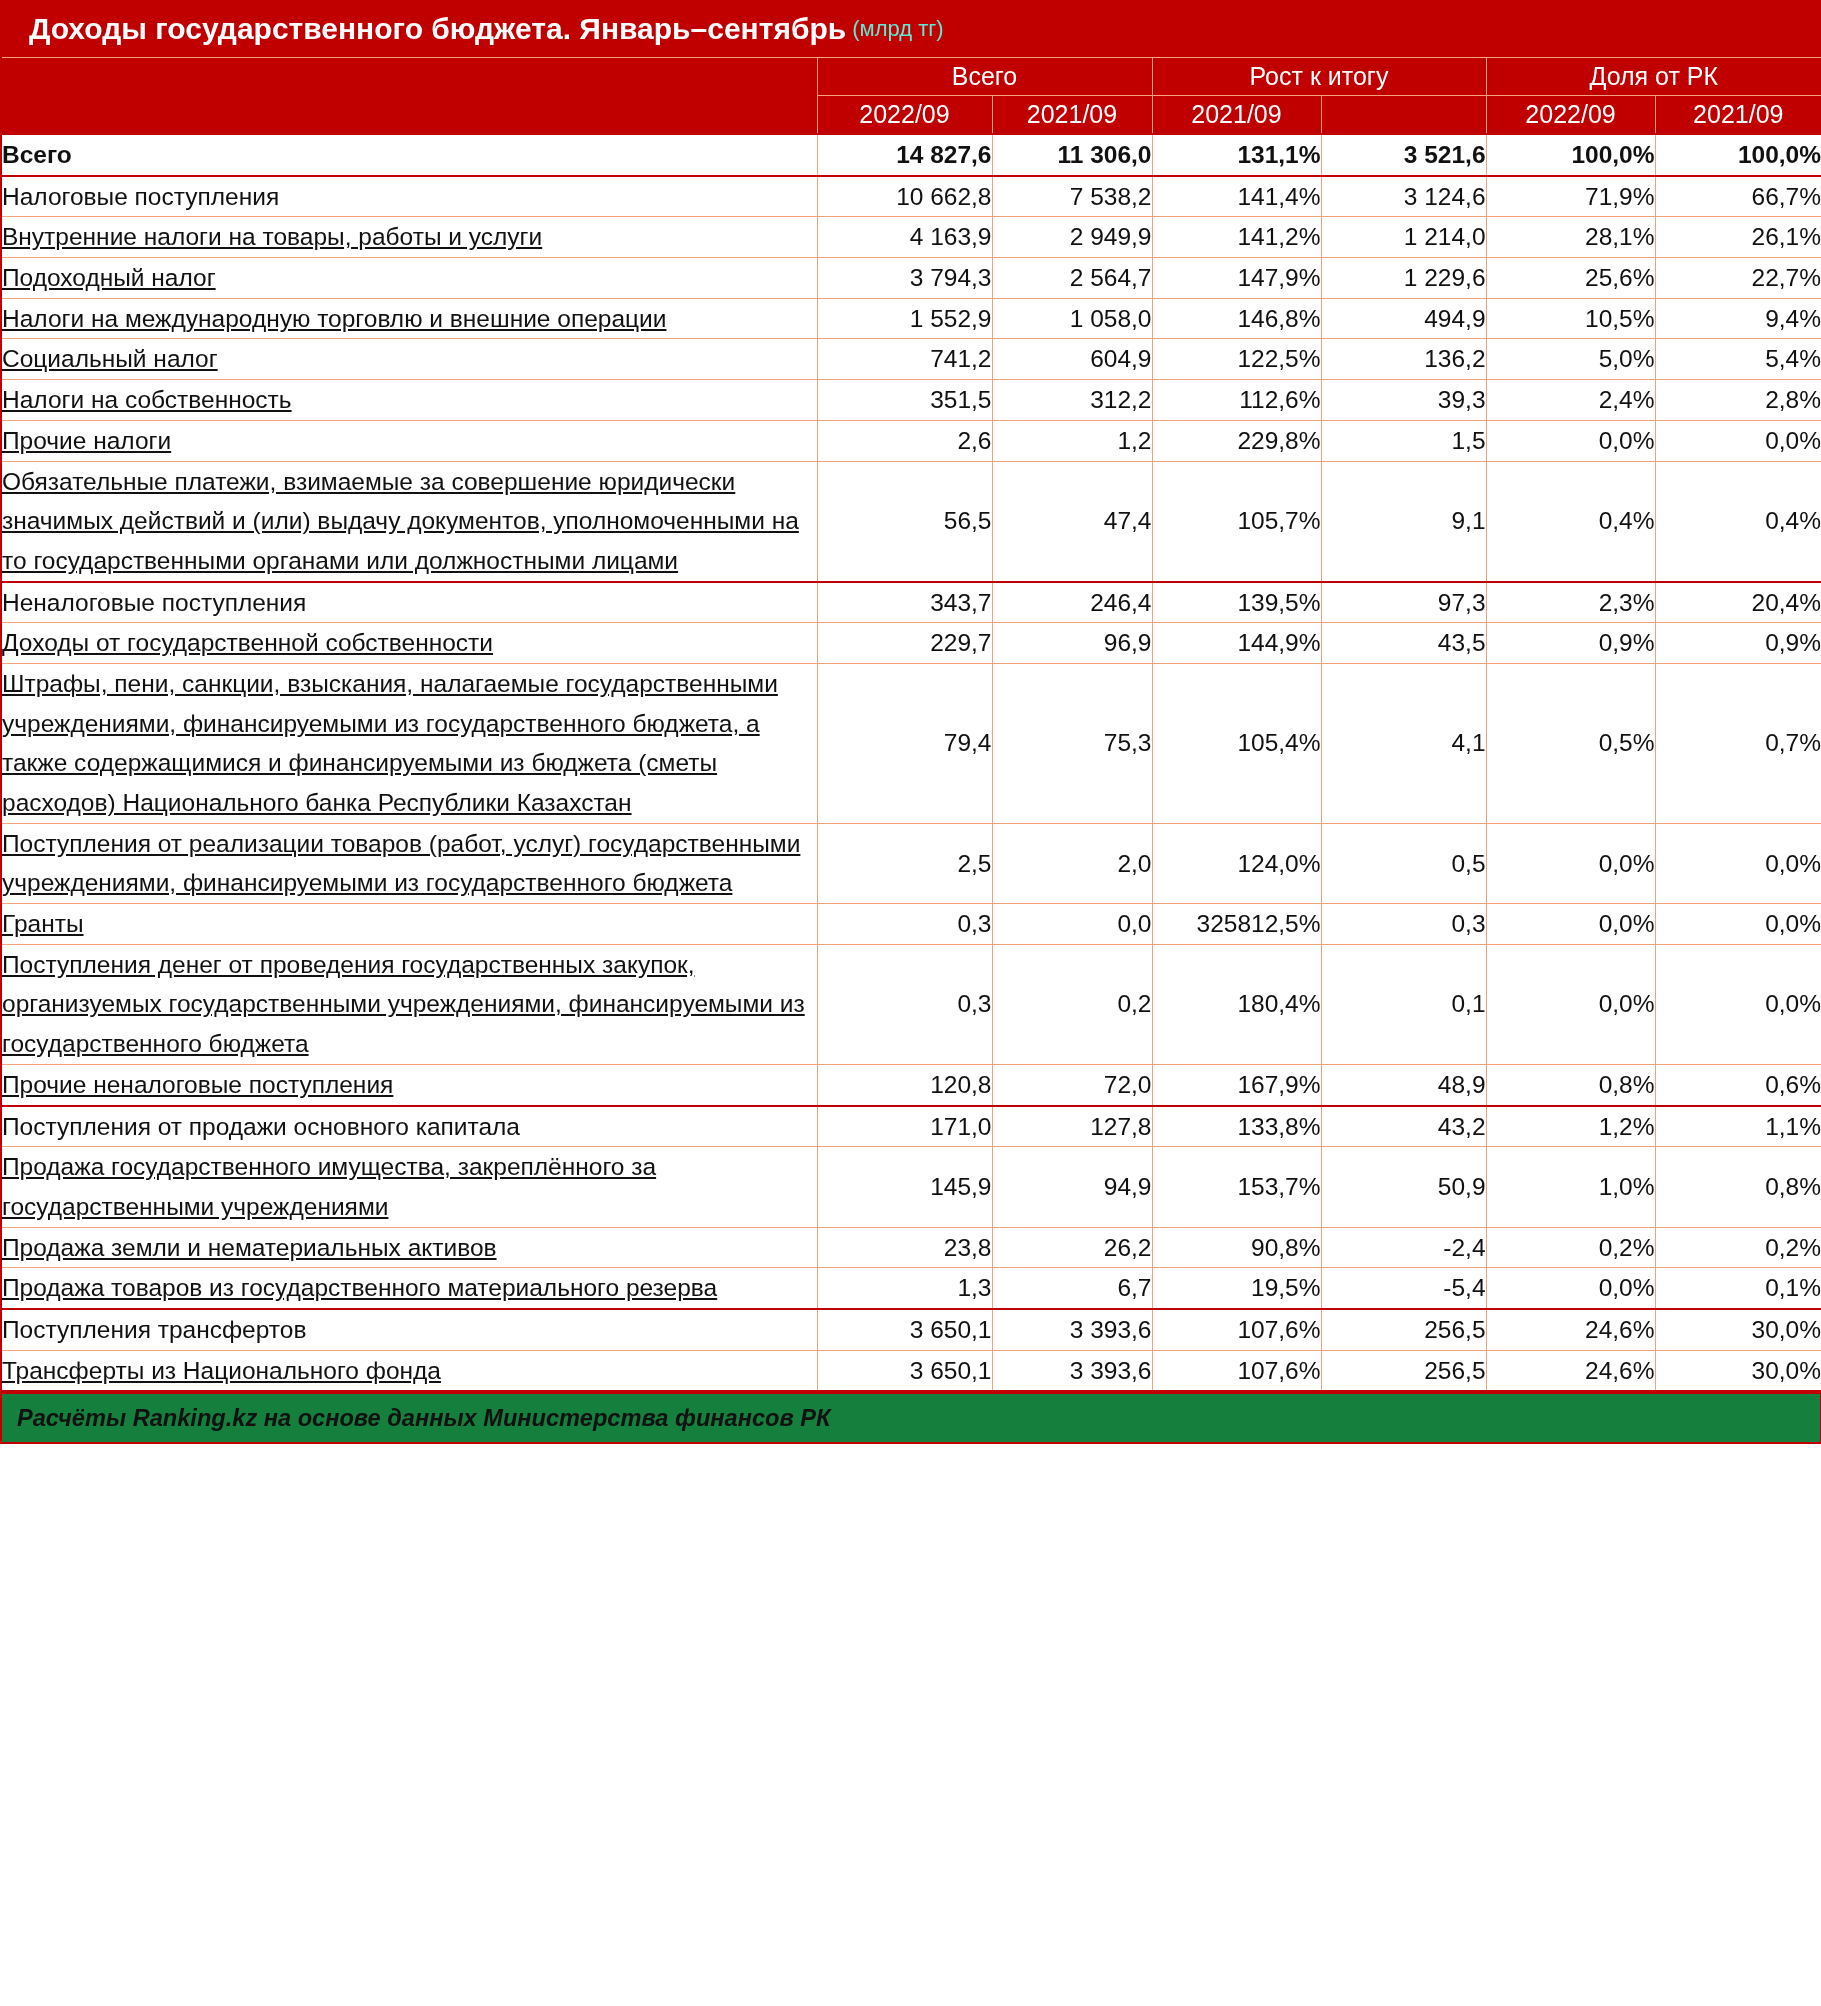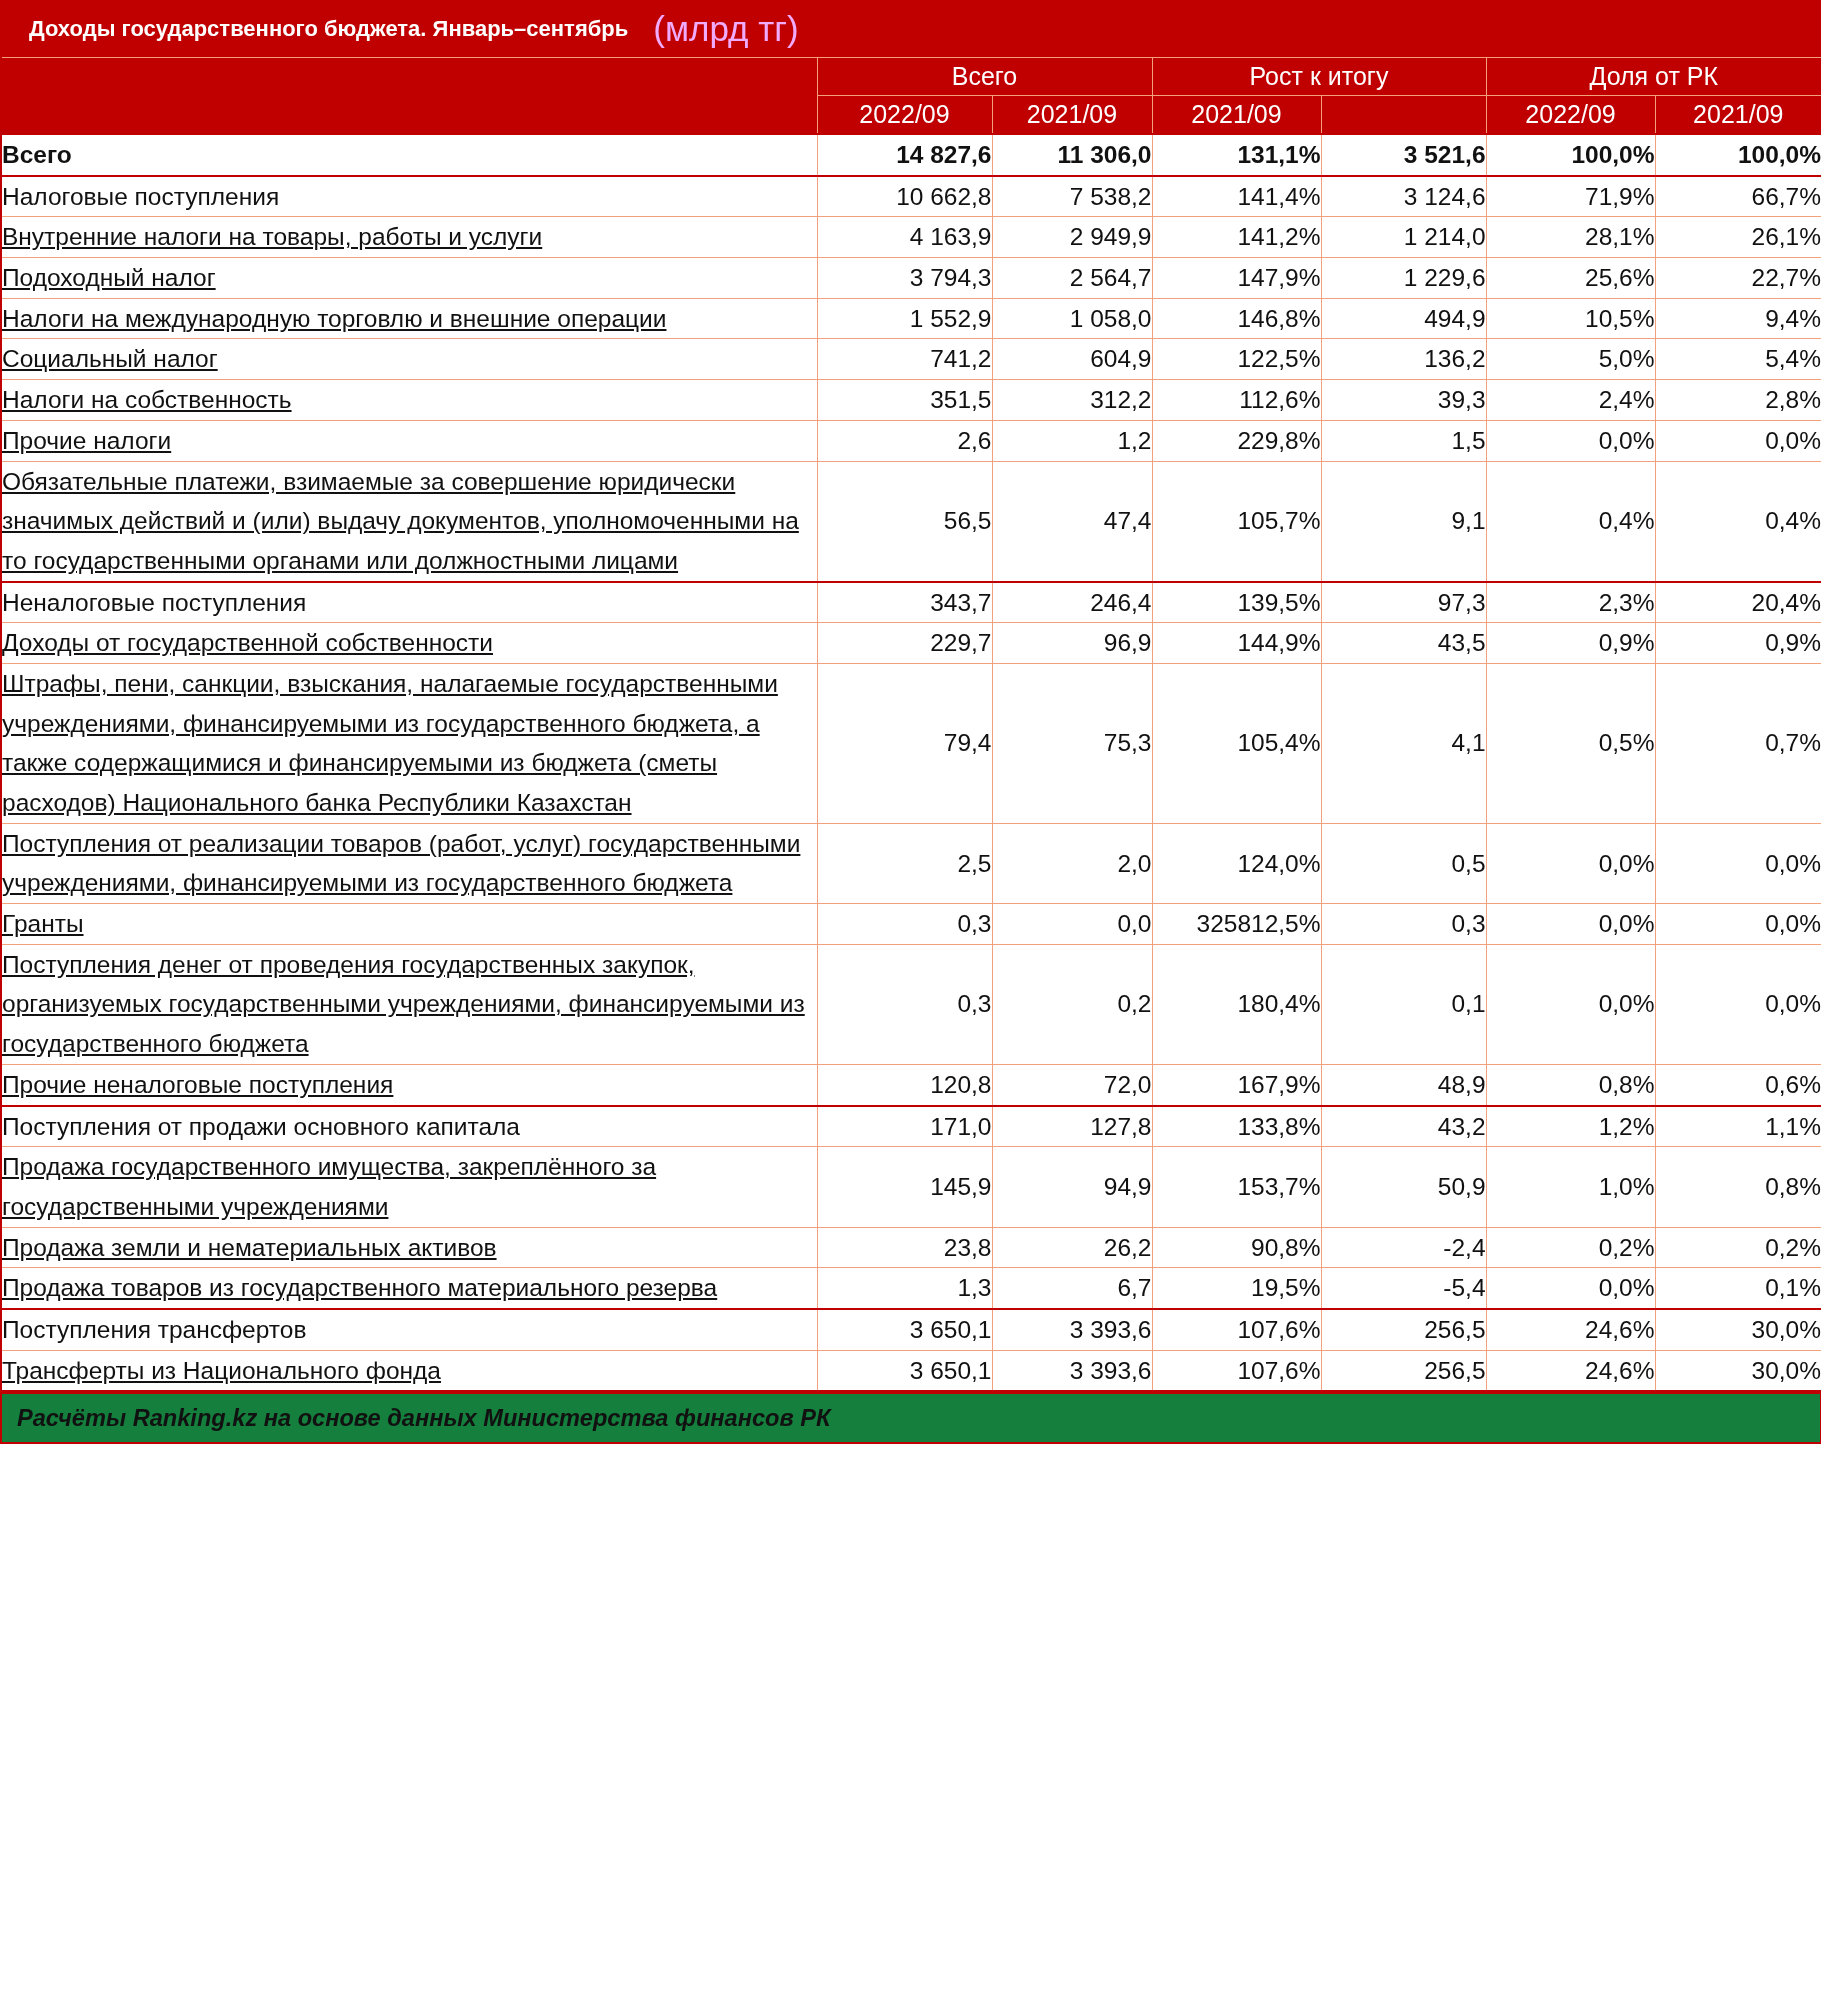--- a/index.html
+++ b/index.html
@@ -23,30 +23,30 @@
   .title-bar {
     background: #c00000;
     height: 57px;
     display: flex;
     align-items: center;
     padding-left: 29px;
     box-sizing: border-box;
   }
   .title-main {
     color: #ffffff;
-    font-size: 22px;
+    font-size: 30px;
     font-weight: bold;
     white-space: pre;
   }
   .title-unit {
-    color: #f0abfc;
-    font-size: 35px;
+    color: #5eead4;
+    font-size: 22px;
     font-weight: normal;
     white-space: pre;
-    margin-left: 25px;
+    margin-left: 6px;
   }
 
   
   table.budget {
     border-collapse: collapse;
     table-layout: fixed;
     width: 1822px;
     font-size: 24.5px;
   }
   table.budget td, table.budget th {

